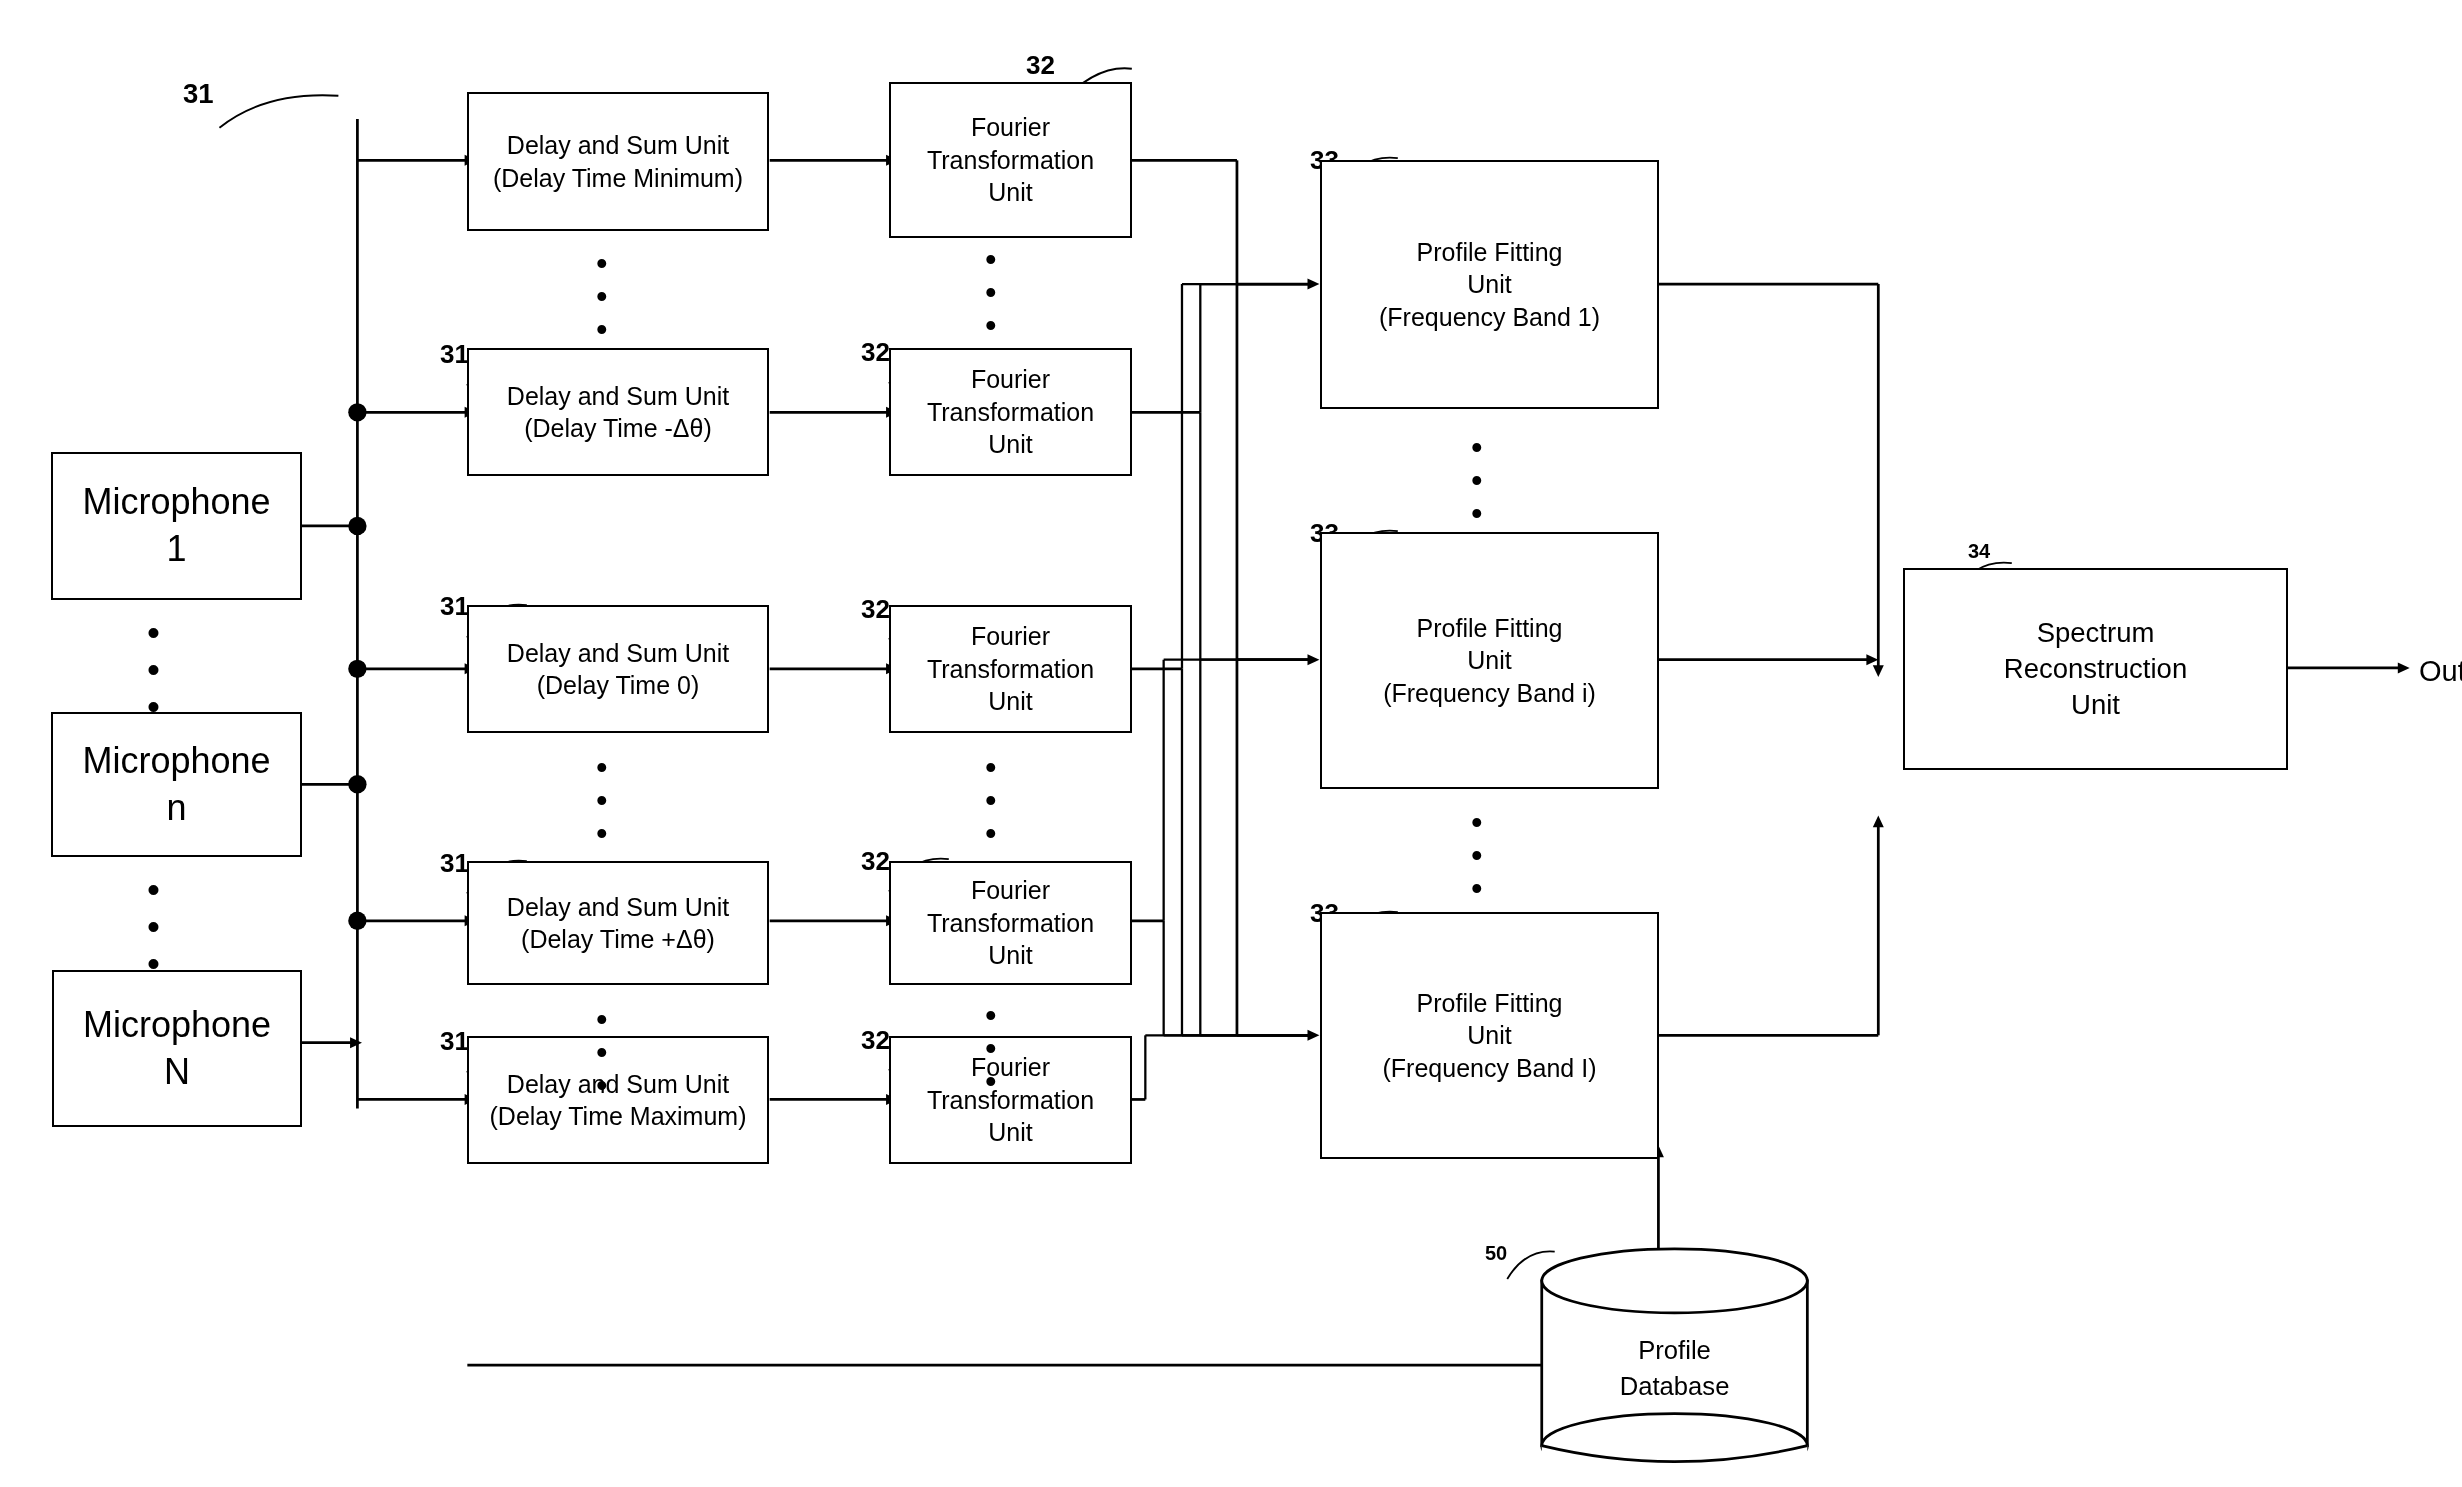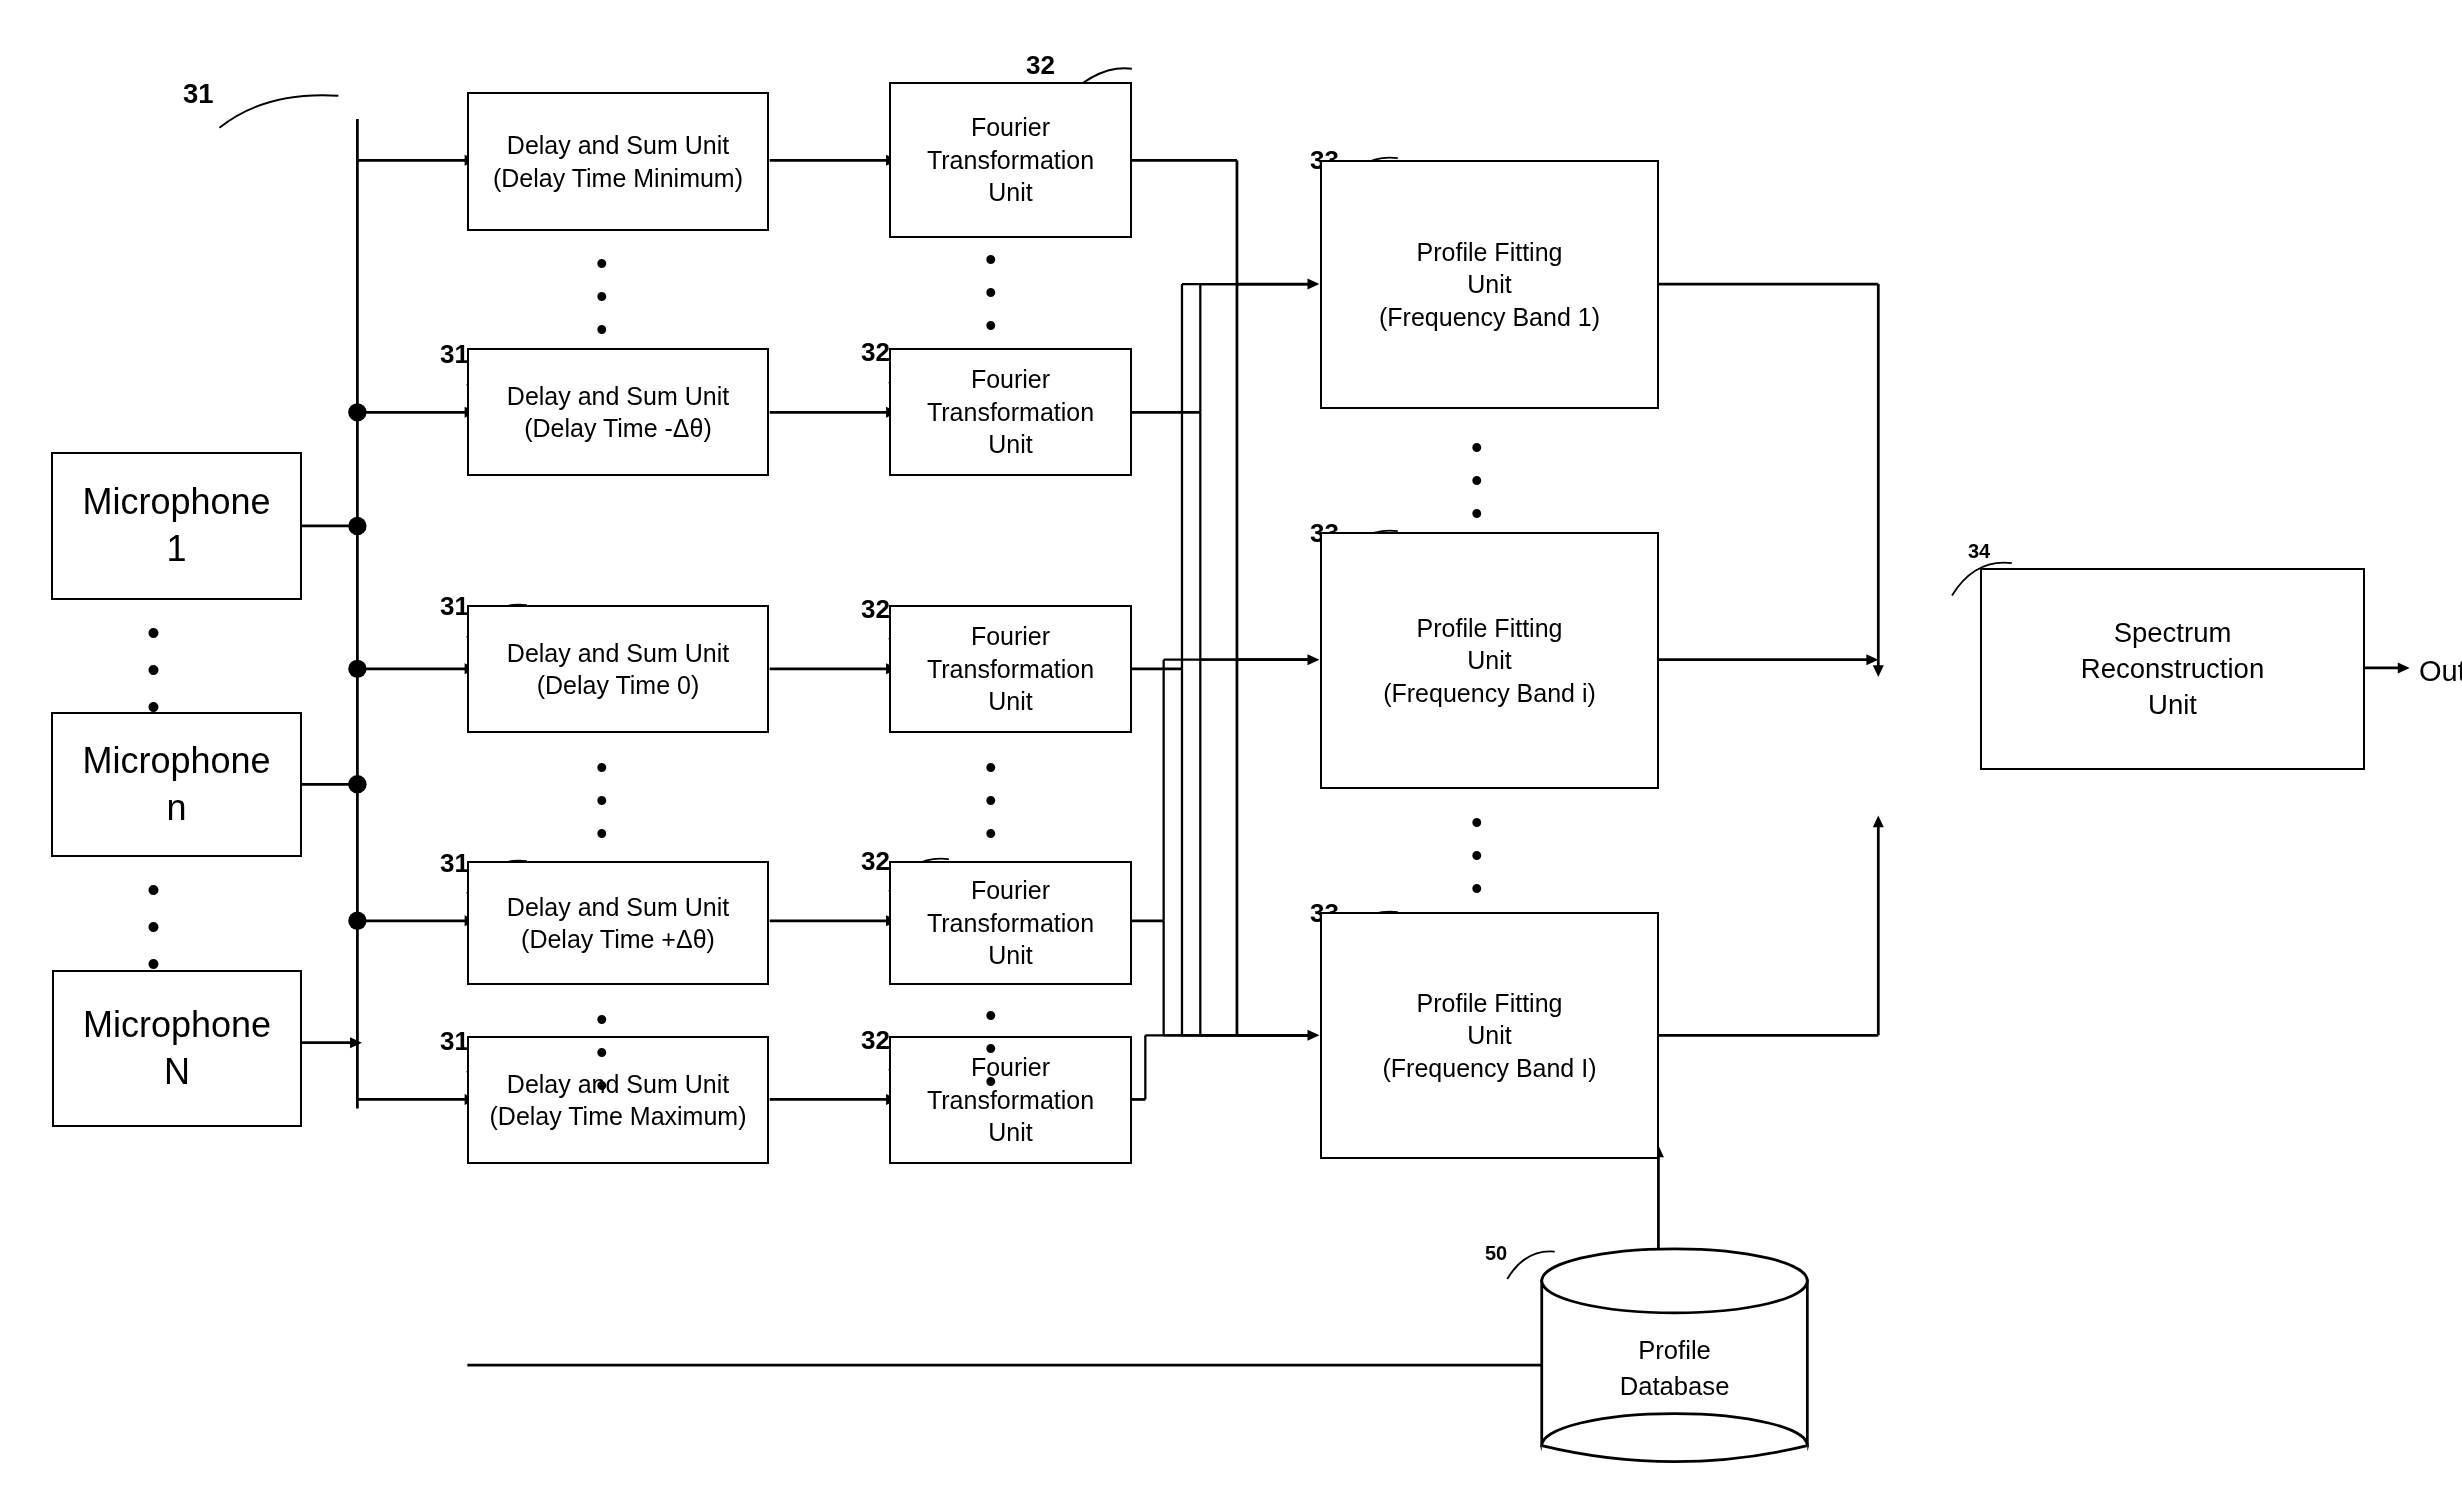--- a/index.html
+++ b/index.html
@@ -346,21 +346,21 @@
     <span style="white-space:pre-line;">Profile Fitting
 Unit
 (Frequency Band I)</span>
   </div>
 
   <div class="label-ref" style="left:1924px; top:540px; font-size:20px;margin-left:44px;">34</div>
   <svg style="position:absolute;top:554px;left:1929px;width:92px;height:46px;pointer-events:none;" viewBox="0 0 100 50" width="92" height="46">
     <path d="M 25,45 Q 50,5 90,10" stroke="#000" stroke-width="2" fill="none"></path>
   </svg>
 
-  <div class="box" style="left:1980px; top:568px; width:385px; height:202px; font-size:27.5px;">
+  <div class="box" style="left:1903px; top:568px; width:385px; height:202px; font-size:27.5px;">
     <span style="white-space:pre-line;">Spectrum
 Reconstruction
 Unit</span>
   </div>
 
   <div class="label" style="left:2419px; top:655px; font-size:29px; font-weight:normal;">Output</div>
 
   <svg style="position:absolute; left:1539px; top:1244px; width:272px; height:222px; pointer-events:none;" viewBox="0 0 297 242" width="272" height="222">
 
     <rect x="3" y="40" width="290" height="180" fill="#fff" stroke="#000" stroke-width="3"></rect>

